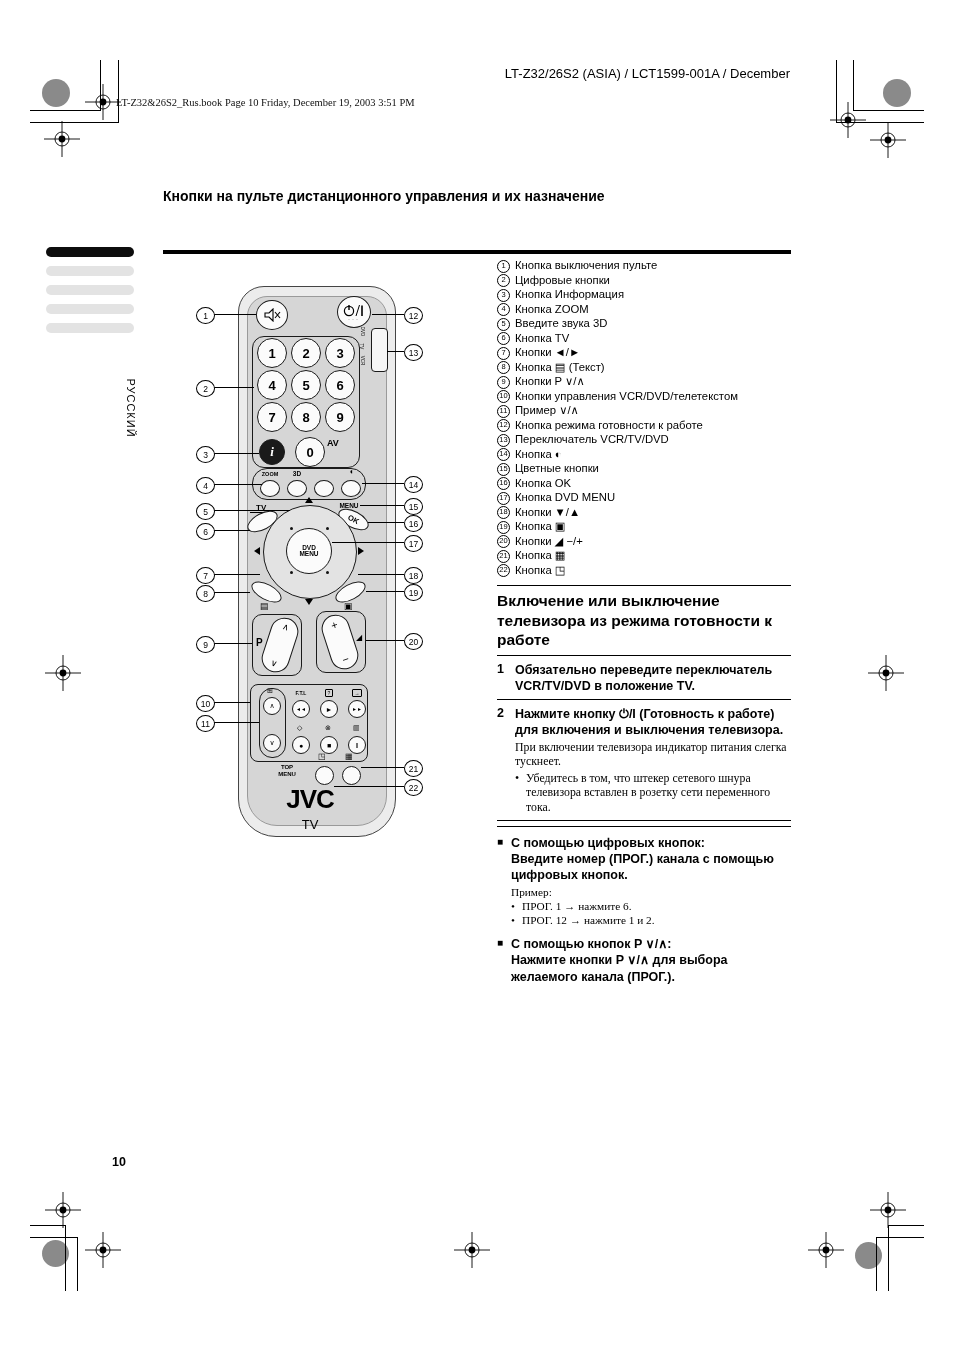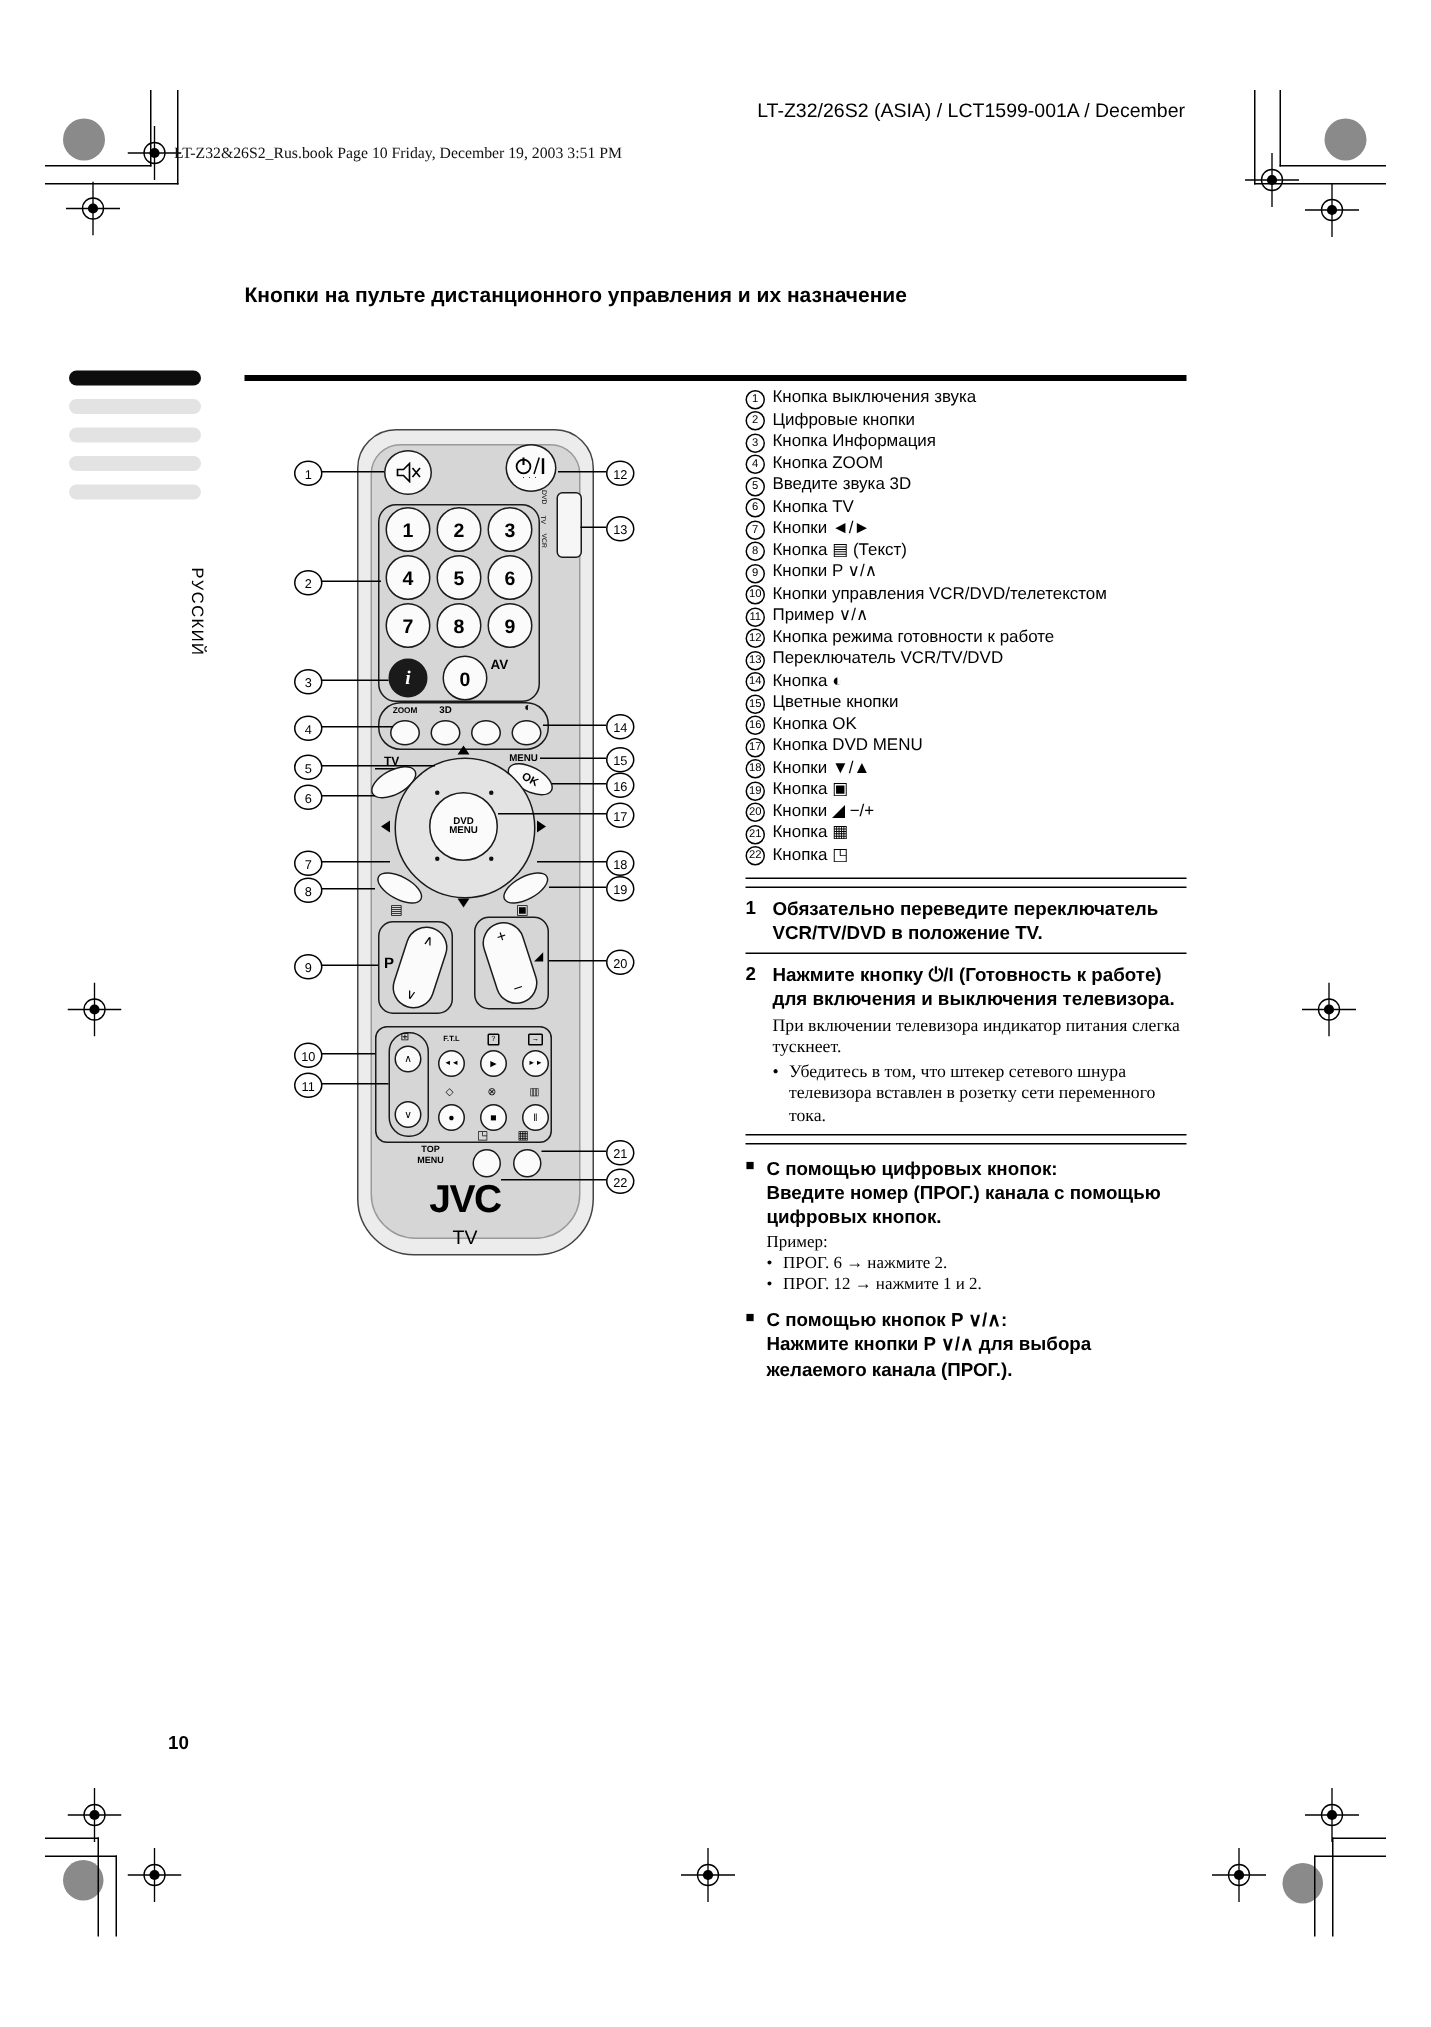--- a/index.html
+++ b/index.html
@@ -336,21 +336,21 @@
     <div class="cline" style="left:366px;top:640px;width:38px"></div>
   <div class="callout" style="left:404px;top:760px">21</div>
     <div class="cline" style="left:361px;top:767px;width:43px"></div>
   <div class="callout" style="left:404px;top:779px">22</div>
     <div class="cline" style="left:334px;top:786px;width:70px"></div>
 
   <div class="rcol">
     <ul class="legend">
       <li>
           <span class="lnum">1</span>
-          <span>Кнопка выключения звука</span>
+          <span>Кнопка выключения пульте</span>
         </li>
       <li>
           <span class="lnum">2</span>
           <span>Цифровые кнопки</span>
         </li>
       <li>
           <span class="lnum">3</span>
           <span>Кнопка Информация</span>
         </li>
       <li>
@@ -425,20 +425,21 @@
           <span class="lnum">21</span>
           <span>Кнопка ▦</span>
         </li>
       <li>
           <span class="lnum">22</span>
           <span>Кнопка ◳</span>
         </li>
     </ul>
 
     <div class="rule" style="margin-top:8px"></div>
+    <div class="shead">Включение или выключение телевизора из режима готовности к работе</div>
     <div class="rule"></div>
 
     <div class="step">
       <span class="snum">1</span>
       <span class="sbold">Обязательно переведите переключатель VCR/TV/DVD в положение TV.</span>
     </div>
 
     <div class="rule"></div>
 
     <div class="step">
@@ -455,21 +456,21 @@
 
     <div class="blk">
       <span class="bmark"></span>
       <span class="btext">
         <span>С помощью цифровых кнопок:</span><br>
         <span>Введите номер (ПРОГ.) канала с помощью цифровых кнопок.</span>
       </span>
     </div>
     <div class="extitle">Пример:</div>
     <ul class="exlist">
-      <li>ПРОГ. 6 → нажмите 2.</li>
+      <li>ПРОГ. 1 → нажмите 6.</li>
       <li>ПРОГ. 12 → нажмите 1 и 2.</li>
     </ul>
 
     <div class="blk">
       <span class="bmark"></span>
       <span class="btext">
         <span>С помощью кнопок P ∨/∧:</span><br>
         <span>Нажмите кнопки P ∨/∧ для выбора желаемого канала (ПРОГ.).</span>
       </span>
     </div>

